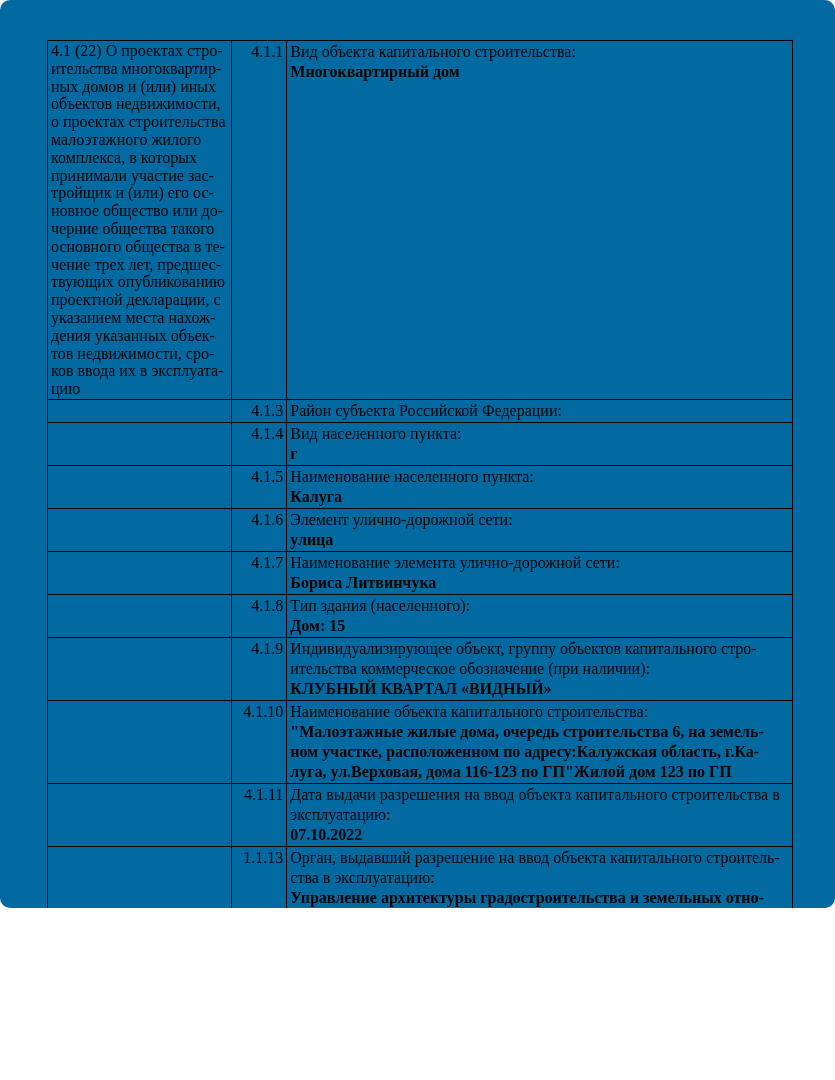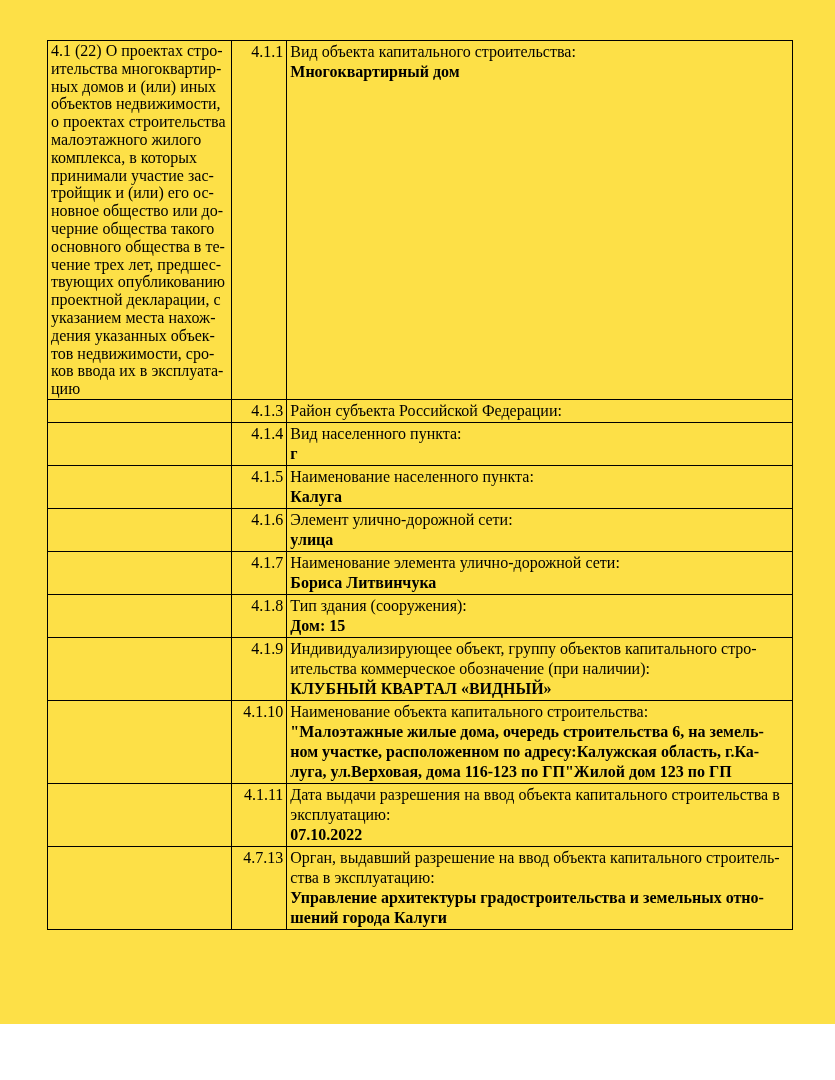--- a/index.html
+++ b/index.html
@@ -5,23 +5,24 @@
   html, body {
     margin: 0;
     padding: 0;
     background: #ffffff;
     font-family: "Liberation Serif", "DejaVu Serif", serif;
     color: #000000;
   }
   .page {
     position: relative;
     width: 835px;
-    height: 1024px;
-    background: #fde047;
+    height: 908px;
+    background: #0369a1;
     overflow: hidden;
+    border-radius: 10px;
   }
   .table-wrap {
     position: absolute;
     left: 47px;
     top: 40px;
   }
   table.decl {
     border-collapse: collapse;
     table-layout: fixed;
     width: 746px;
@@ -152,21 +153,21 @@
           <td class="content-cell">
             <div class="field-label">Наименование элемента улично-дорожной сети:</div>
             <div class="field-value">Бориса Литвинчука</div>
           </td>
         </tr>
 
         <tr>
           <td class="left-cell"></td>
           <td class="num-cell">4.1.8</td>
           <td class="content-cell">
-            <div class="field-label">Тип здания (сооружения):</div>
+            <div class="field-label">Тип здания (населенного):</div>
             <div class="value-line"><span class="value-prefix">Дом: </span><span class="value-inline">15</span></div>
           </td>
         </tr>
 
         <tr>
           <td class="left-cell"></td>
           <td class="num-cell">4.1.9</td>
           <td class="content-cell">
             <div class="field-label">Индивидуализирующее объект, группу объектов капитального стро-
 ительства коммерческое обозначение (при наличии):</div>
@@ -191,21 +192,21 @@
           <td class="content-cell">
             <div class="field-label">Дата выдачи разрешения на ввод объекта капитального строительства в
 эксплуатацию:</div>
             <div class="field-value">07.10.2022</div>
           </td>
         </tr>
 
 
         <tr>
           <td class="left-cell"></td>
-          <td class="num-cell">4.7.13</td>
+          <td class="num-cell">1.1.13</td>
           <td class="content-cell">
             <div class="field-label">Орган, выдавший разрешение на ввод объекта капитального строитель-
 ства в эксплуатацию:</div>
             <div class="field-value">Управление архитектуры градостроительства и земельных отно-
 шений города Калуги</div>
           </td>
         </tr>
 
       </tbody>
     </table>

